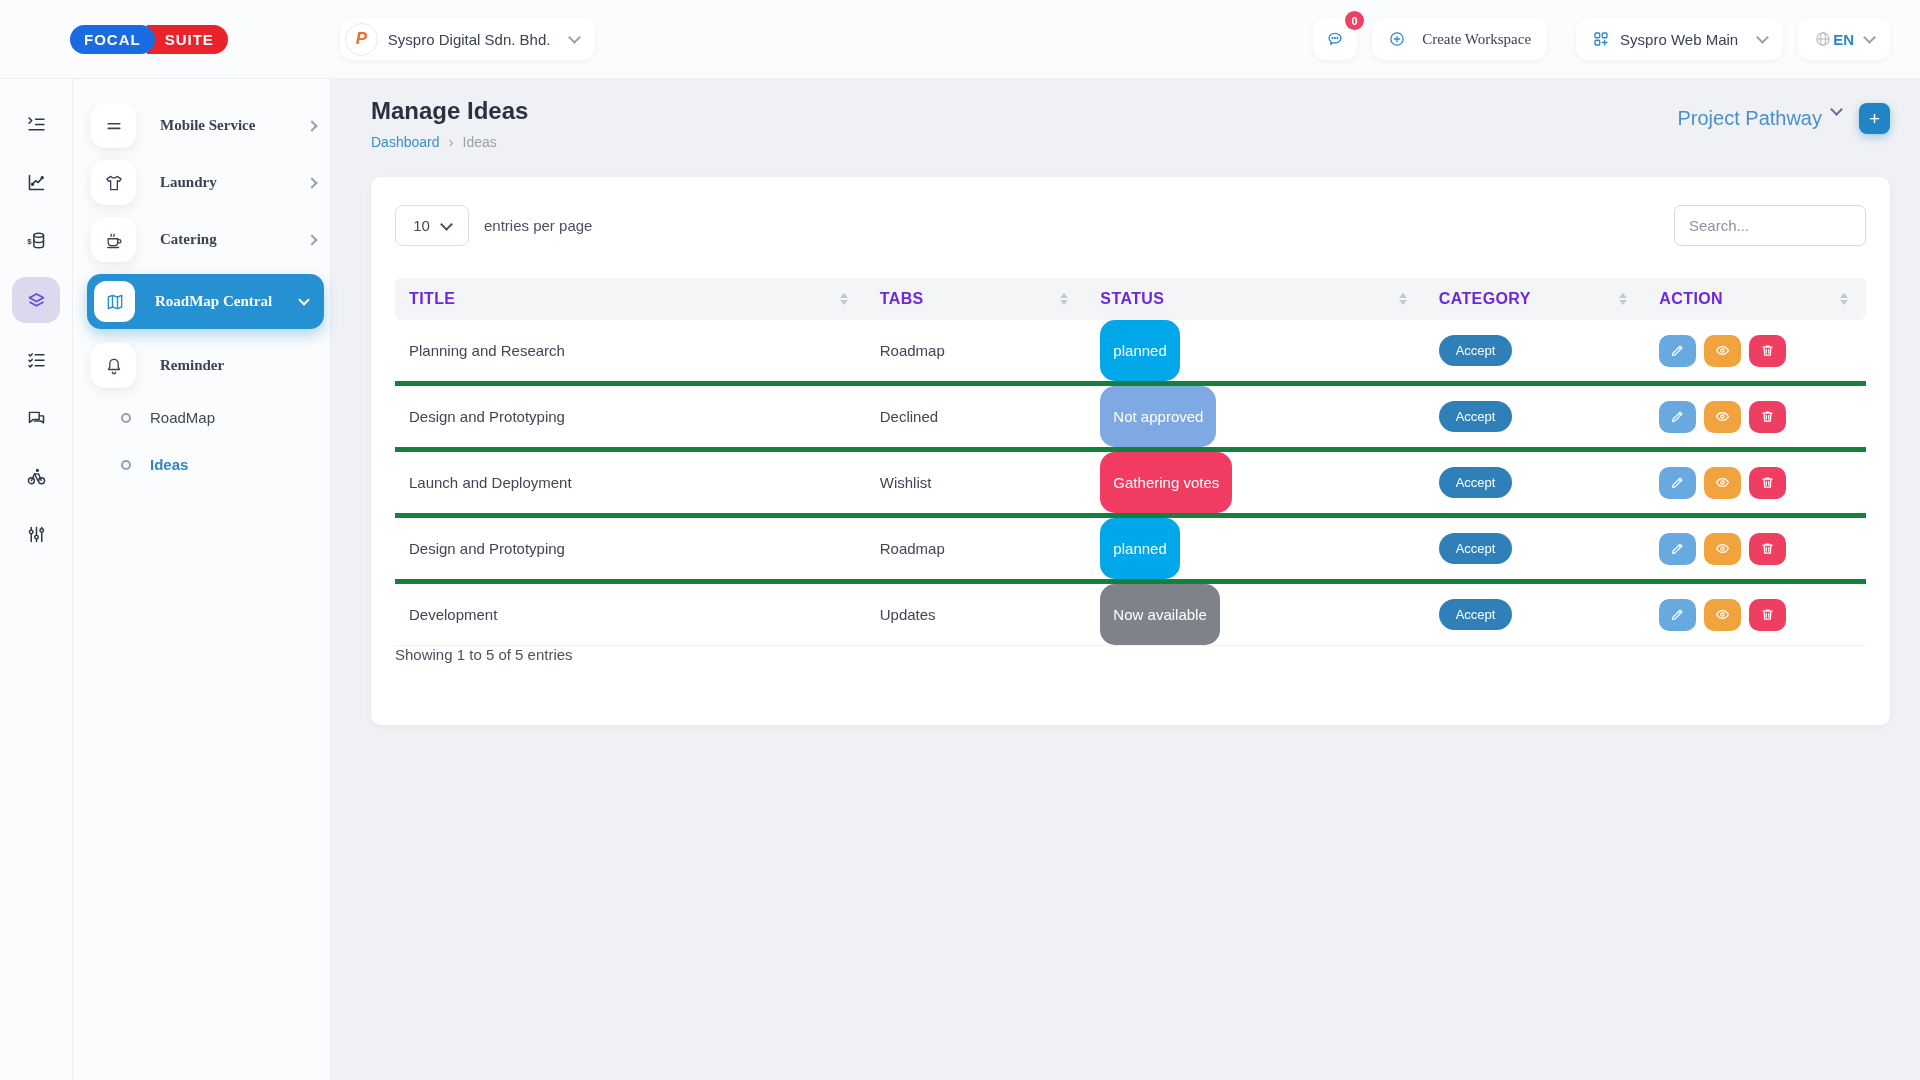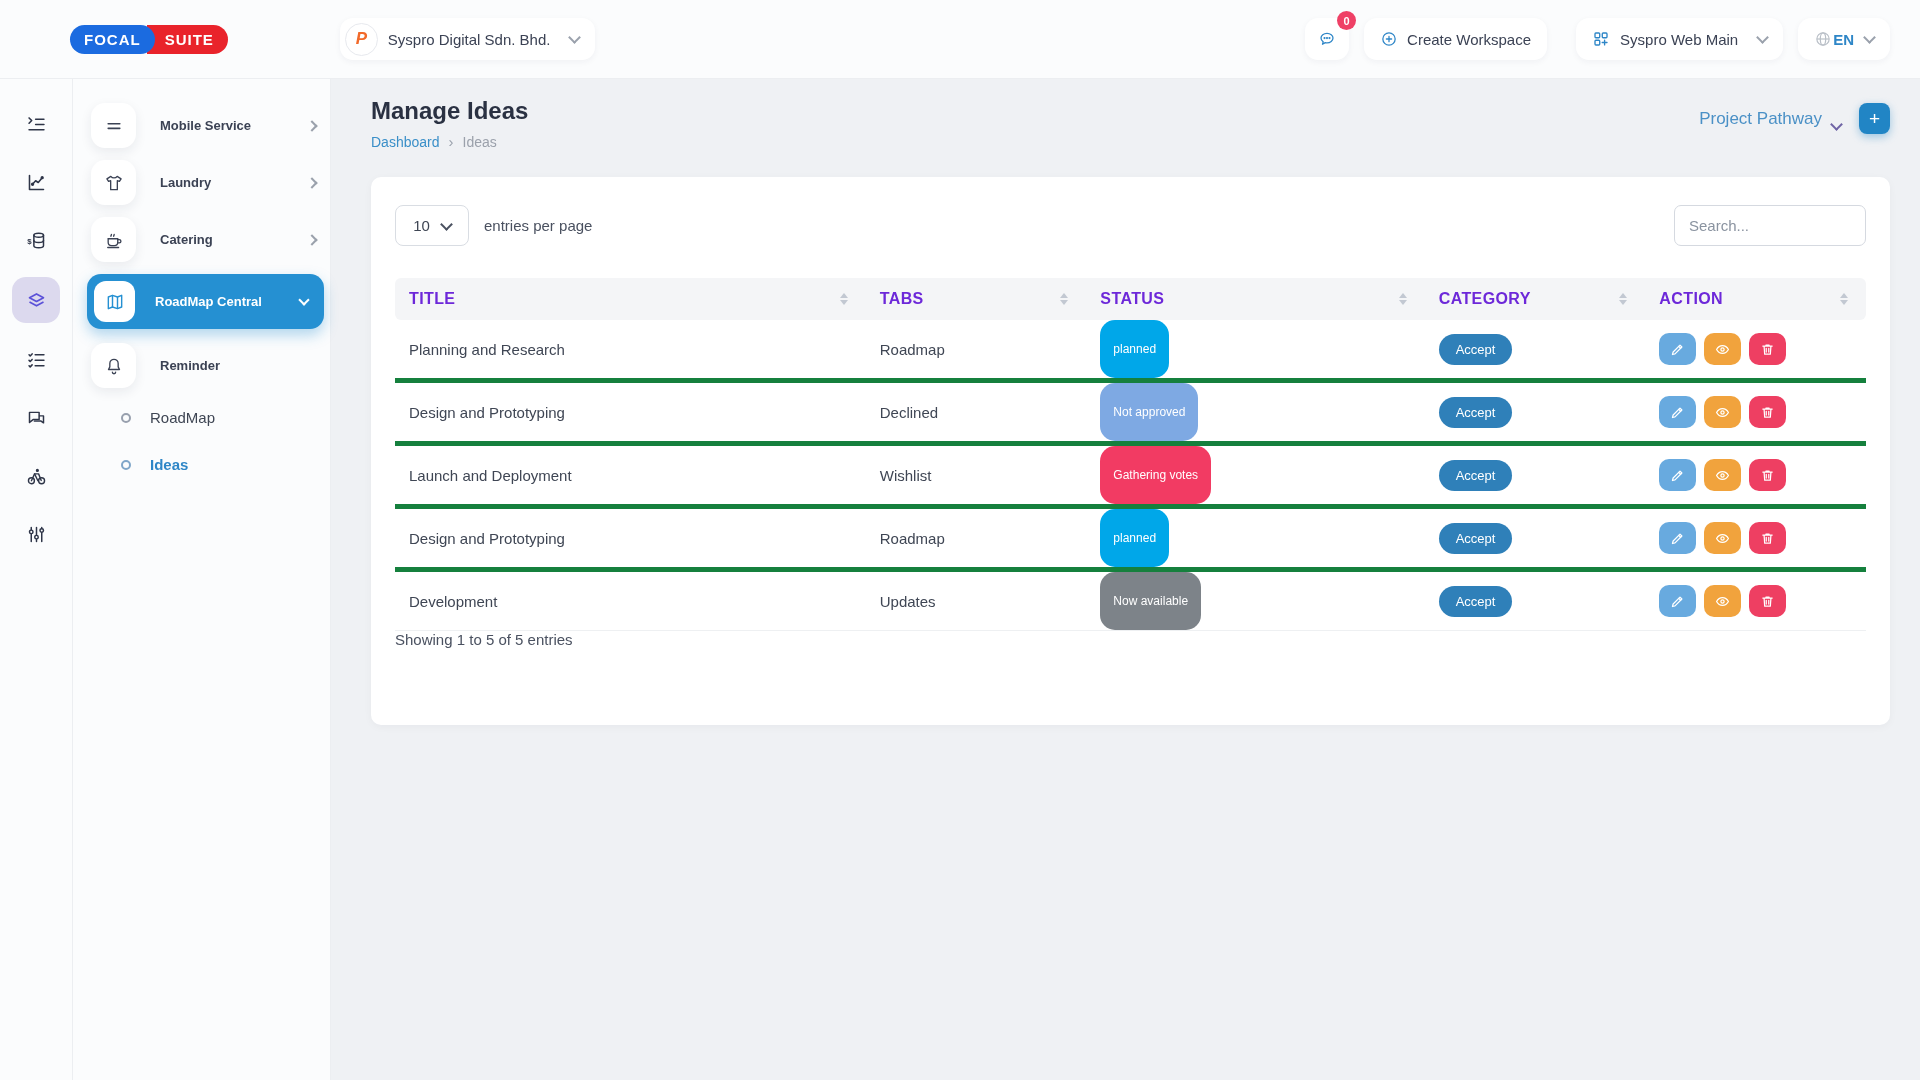--- a/index.html
+++ b/index.html
@@ -41,21 +41,21 @@
     justify-content:center; color:#2e3548; cursor:pointer; }
   .rail-item svg { width:21px; height:21px; }
   .rail-item.active { background:#dcd9ee; color:#5b51d8; width:48px; height:46px; }
 
   
   .sidebar { width:258px; background:#fbfcfd; border-right:1px solid #eceef1; padding-top:24px; }
   .side-item { display:flex; align-items:center; height:45px; margin:0 14px 12px 18px; cursor:pointer; }
   .tile { width:45px; height:45px; background:#fff; border-radius:14px; box-shadow:0 4px 12px rgba(30,40,70,.08);
     display:flex; align-items:center; justify-content:center; color:#3b4254; flex:none; }
   .tile svg { width:20px; height:20px; }
-  .side-item .lbl { margin-left:24px; font-size:13px; font-weight:600; color:#3b4254; }
+  .side-item .lbl { margin-left:24px; font-size:15px; font-weight:600; color:#3b4254;font-family:Liberation Serif, serif; }
   .side-item .chev { margin-left:auto; transform:rotate(-45deg); margin-top:0; width:8px; height:8px; }
   .side-item.active-pill { background:#2590d2; border-radius:14px; margin:8px 6px 14px 14px; height:55px;
     padding-left:7px; box-shadow:0 6px 14px rgba(37,144,210,.35); }
   .side-item.active-pill .tile { width:41px; height:41px; border-radius:12px; color:#2590d2; box-shadow:none; }
   .side-item.active-pill .lbl { color:#fff; margin-left:20px; }
   .side-item.active-pill .chev { border-color:#fff; transform:rotate(45deg); margin-right:16px; margin-top:-4px; }
   .sub-item { display:flex; align-items:center; height:47px; padding-left:48px; cursor:pointer;
     font-size:15px; color:#3f4654; }
   .sub-item .ring { width:10px; height:10px; border-radius:50%; border:2px solid #98a0ae; margin-right:19px; flex:none; }
   .sub-item.active { color:#2e86c7; font-weight:bold; }
@@ -63,21 +63,21 @@
 
   
   .main { flex:1; padding:18px 30px 0 40px; }
   .page-head { display:flex; align-items:flex-start;gap:48px; }
   .page-title { font-size:24px; font-weight:bold; color:#2a3142; }
   .crumbs { margin-top:8px; font-size:14px; display:flex; gap:9px; align-items:center; }
   .crumbs .link { color:#3a8fc8; cursor:pointer; }
   .crumbs .sep { color:#9aa1ac; font-size:15px; }
   .crumbs .cur { color:#9ba1ab; }
   .head-right { margin-left:auto; display:flex; align-items:center; margin-top:6px; }
-  .pathway { color:#4a90c6; font-size:17px; cursor:pointer; display:flex; align-items:flex-end; }
+  .pathway { color:#4a90c6; font-size:20px; cursor:pointer; display:flex; align-items:flex-start; }
   .pathway .chev { border-color:#6f64a5; margin-top:-2px; }
   .add-btn { width:31px; height:31px; margin-left:18px; border:none; border-radius:8px; background:#2185c5;
     color:#fff; font-size:19px; line-height:1; cursor:pointer; box-shadow:0 3px 8px rgba(33,133,197,.4); }
 
   
   .card { margin-top:27px; background:#fff; border-radius:10px; height:548px;
     box-shadow:0 2px 8px rgba(25,30,50,.04); padding:28px 24px 0; }
   .controls { display:flex; align-items:center; margin-bottom:32px; }
   .entries-select { width:74px; height:41px; border:1px solid #d9dde3; border-radius:8px; background:#fff;
     display:flex; align-items:center; justify-content:center; gap:12px; font-size:15px; color:#3f4654; cursor:pointer; }
@@ -92,21 +92,21 @@
     color:#6d28d9; cursor:pointer; }
   thead th:first-child { border-radius:6px 0 0 6px; }
   thead th:last-child { border-radius:0 6px 6px 0; }
   .th-inner { display:flex; align-items:center; justify-content:space-between; padding:0 18px 0 14px; }
   .sort { display:flex; flex-direction:column; gap:2px; }
   .sort .tri-up { width:0; height:0; border:4px solid transparent; border-bottom:5px solid #c2c8d2; border-top:none; }
   .sort .tri-dn { width:0; height:0; border:4px solid transparent; border-top:5px solid #c2c8d2; border-bottom:none; }
   tbody td { height:59px; border-bottom:5px solid #15803d; font-size:15px; color:#3f4654; padding:0 14px; }
   tbody tr:last-child td { border-bottom:1px solid #eef0f2; }
 
-  .status-pill { display:inline-block; color:#fff; font-size:12px; padding:22px 13px; border-radius:15px; }
+  .status-pill { display:inline-block; color:#fff; font-size:15px; padding:22px 13px; border-radius:15px; }
   .cat-pill { border:none; background:#2f80b9; color:#fff; font-size:13px; padding:8px 17px;
     border-radius:16px; cursor:pointer; font-family:inherit; }
   .actions { display:flex; gap:8px; }
   .act { width:37px; height:32px; border:none; border-radius:10px; display:inline-flex; align-items:center;
     justify-content:center; cursor:pointer; color:#fff; }
   .act svg { width:15px; height:15px; }
   .act.edit { background:#68aadf; }
   .act.view { background:#f1a33d; }
   .act.del  { background:#ee3f62; }
 
@@ -131,21 +131,21 @@
     <div class="tb-pill chat-btn">
       <svg class="icon16" viewBox="0 0 24 24" fill="none" stroke="#2e86c7" stroke-width="1.7" stroke-linecap="round" stroke-linejoin="round">
         <path d="M12 4.5c4.4 0 8 2.8 8 6.3s-3.6 6.3-8 6.3c-.8 0-1.6-.1-2.3-.3L6 19l.9-3.2c-1.8-1.2-2.9-3-2.9-5 0-3.5 3.6-6.3 8-6.3z"></path>
         <circle cx="8.7" cy="10.8" r=".6" fill="#2e86c7"></circle>
           <circle cx="12" cy="10.8" r=".6" fill="#2e86c7"></circle>
           <circle cx="15.3" cy="10.8" r=".6" fill="#2e86c7"></circle>
       </svg>
       <span class="badge">0</span>
     </div>
 
-    <div class="tb-pill" style="gap:9px;">
+    <div class="tb-pill" style="gap:16px;font-family:Liberation Serif, serif;">
       <svg class="icon16" viewBox="0 0 24 24" fill="none" stroke="#2e86c7" stroke-width="1.7" stroke-linecap="round">
         <circle cx="12" cy="12" r="8.2"></circle>
           <path d="M12 8.5v7M8.5 12h7"></path>
       </svg>
       <span>Create Workspace</span>
     </div>
 
     <div class="tb-pill ws-pill">
       <svg class="icon16" viewBox="0 0 24 24" fill="none" stroke="#2e86c7" stroke-width="1.8" stroke-linecap="round">
         <rect x="4" y="4" width="6.3" height="6.3" rx="1.2"></rect>

